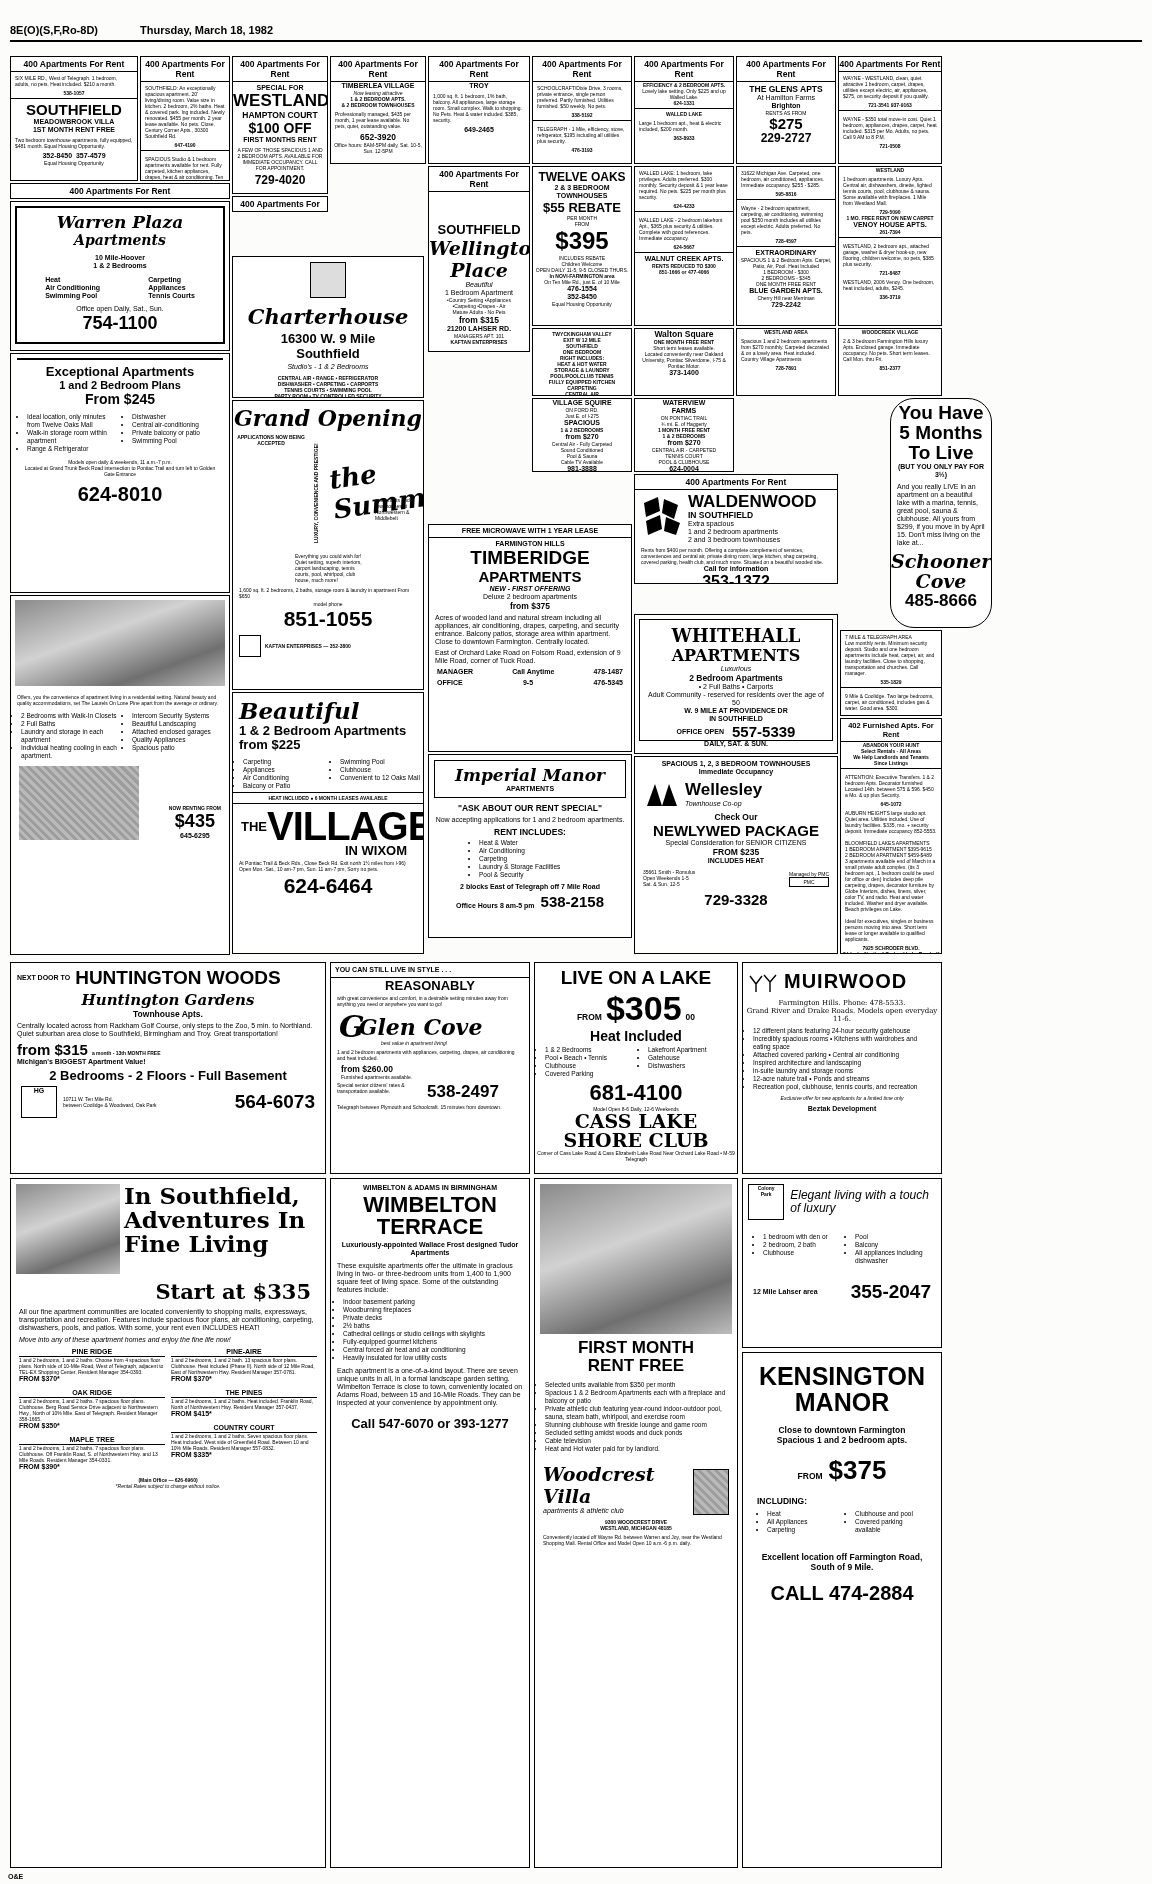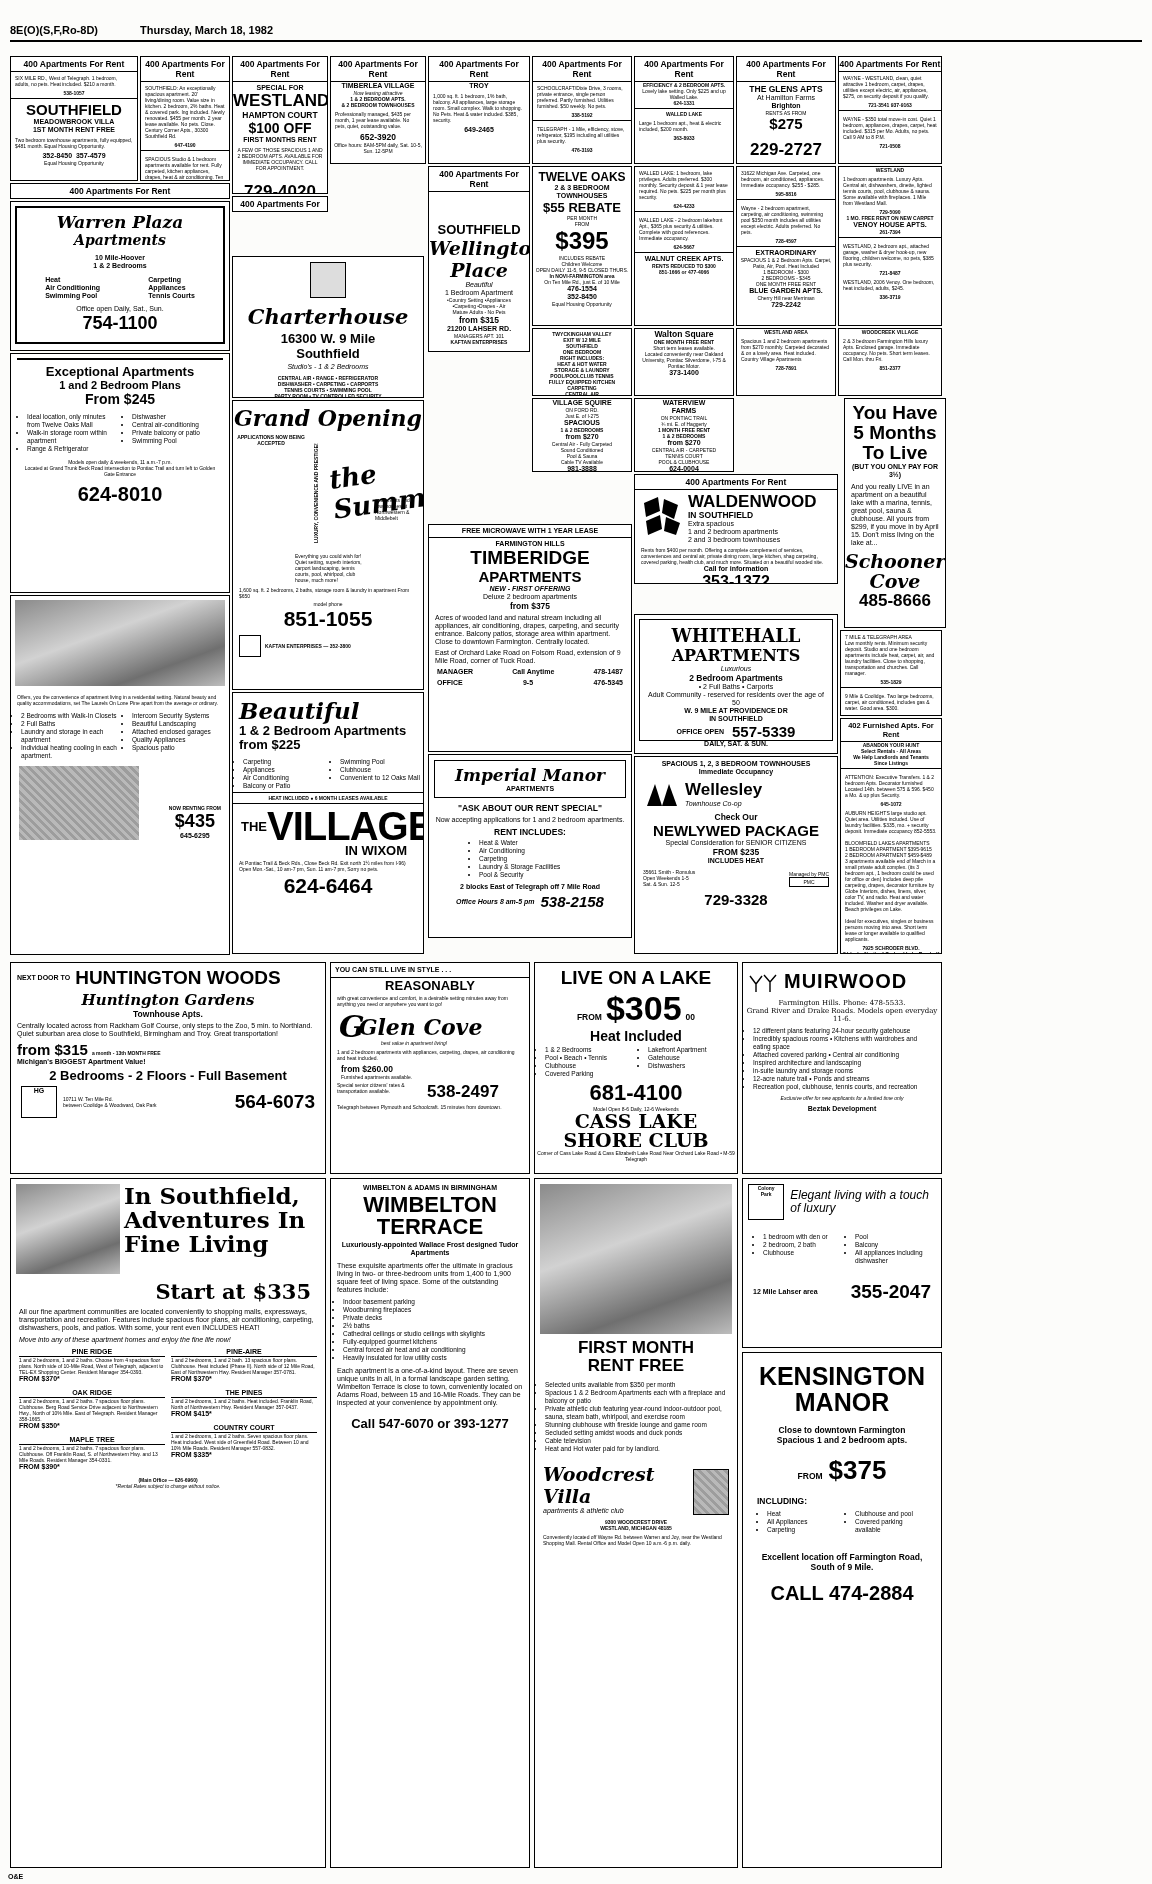--- a/index.html
+++ b/index.html
@@ -8,21 +8,21 @@
   .masthead{position:absolute;top:24px;left:10px;width:1132px;font-size:11px;font-weight:bold;}
   .masthead .folio{position:absolute;left:0;top:0;}
   .masthead .date{position:absolute;left:130px;top:0;}
   .rulehdr{position:absolute;left:0;top:16px;width:1132px;border-top:2px solid #000;}
   .ad{position:absolute;border:1px solid #000;background:#fff;box-sizing:border-box;overflow:hidden;}
   .cathdr{font-size:8.5px;font-weight:bold;text-align:center;border-bottom:1px solid #000;background:#fff;padding:2px 0 2px;letter-spacing:0px;}
   .ctr{text-align:center;}
   .xtiny{font-size:5px;line-height:6px;}
   .sm{font-size:7px;line-height:8px;}
   .md{font-size:8.5px;line-height:10px;}
-  .lg{font-size:17px;line-height:12px;margin-top:12px;}
+  .lg{font-size:12px;line-height:12px;}
   .xl{font-size:15px;line-height:16px;}
   .b{font-weight:bold;}
   .i{font-style:italic;}
   .dserif{font-family:"DejaVu Serif",serif;}
   .pad{padding:3px 4px;}
   .hr{border-top:1px solid #000;margin:2px 0;}
   ul.bul{margin:2px 0 2px 10px;padding:0;list-style:disc;}
   ul.bul li{font-size:6.5px;line-height:8px;}
   .scriptish{font-family:"DejaVu Serif",serif;font-style:italic;font-weight:bold;}
   .rot{transform:rotate(-90deg);transform-origin:left top;white-space:nowrap;}
@@ -393,21 +393,21 @@
     <div class="ctr sm" style="padding:3px 6px;">Now accepting applications for 1 and 2 bedroom apartments.</div>
     <div class="ctr b md">RENT INCLUDES:</div>
     <ul class="bul" style="margin-left:50px;">
       <li class="sm">Heat &amp; Water</li>
       <li class="sm">Air Conditioning</li>
       <li class="sm">Carpeting</li>
       <li class="sm">Laundry &amp; Storage Facilities</li>
       <li class="sm">Pool &amp; Security</li>
     </ul>
     <div class="ctr b sm" style="margin-top:4px;">2 blocks East of Telegraph off 7 Mile Road</div>
-    <div style="display:flex;justify-content:center;gap:6px;align-items:center;margin-top:2px;font-style:italic;">
+    <div style="display:flex;justify-content:center;gap:6px;align-items:flex-end;margin-top:2px;">
       <span class="b sm">Office Hours 8 am-5 pm</span>
       <span class="b" style="font-size:15px;">538-2158</span>
     </div>
   </div>
 
   <div class="ad" style="left:634px;top:474px;width:204px;height:110px;">
     <div class="cathdr" style="border-bottom:1px solid #000;">400 Apartments For Rent</div>
     <div style="display:flex;gap:4px;padding:3px;">
       <svg width="46" height="46" viewBox="0 0 46 46">
         <polygon points="6,10 20,4 22,18 8,24" fill="#000"></polygon>
@@ -472,21 +472,21 @@
 Sat. &amp; Sun. 12-5</div>
       </div>
       <div class="xtiny ctr">
         <div>Managed by PMC</div>
         <div style="border:1px solid #000;padding:1px 3px;">PMC</div>
       </div>
     </div>
     <div class="ctr b" style="font-size:15px;">729-3328</div>
   </div>
 
-  <div class="ad" style="left:844px;top:398px;width:102px;height:230px;">
+  <div class="ad" style="left:890px;top:398px;width:102px;height:230px;border-radius:24px;">
     <div class="ctr b" style="font-size:19px;line-height:20px;margin-top:4px;">You Have 5 Months To Live</div>
     <div class="ctr b sm">(BUT YOU ONLY PAY FOR 3½)</div>
     <div class="sm" style="padding:4px 6px;">And you really LIVE in an apartment on a beautiful lake with a marina, tennis, great pool, sauna &amp; clubhouse. All yours from $299, if you move in by April 15. Don't miss living on the lake at...</div>
     <div class="ctr scriptish" style="font-size:19px;line-height:20px;">Schooner Cove</div>
     <div class="ctr b" style="font-size:17px;">485-8666</div>
   </div>
 
   <div class="ad" style="left:840px;top:630px;width:102px;height:86px;">
     <div class="pad xtiny" style="white-space:pre-line;">7 MILE &amp; TELEGRAPH AREA
 Low monthly rents. Minimum security deposit. Studio and one bedroom apartments include heat, carpet, air, and laundry facilities. Close to shopping, transportation and churches. Call manager.</div>

